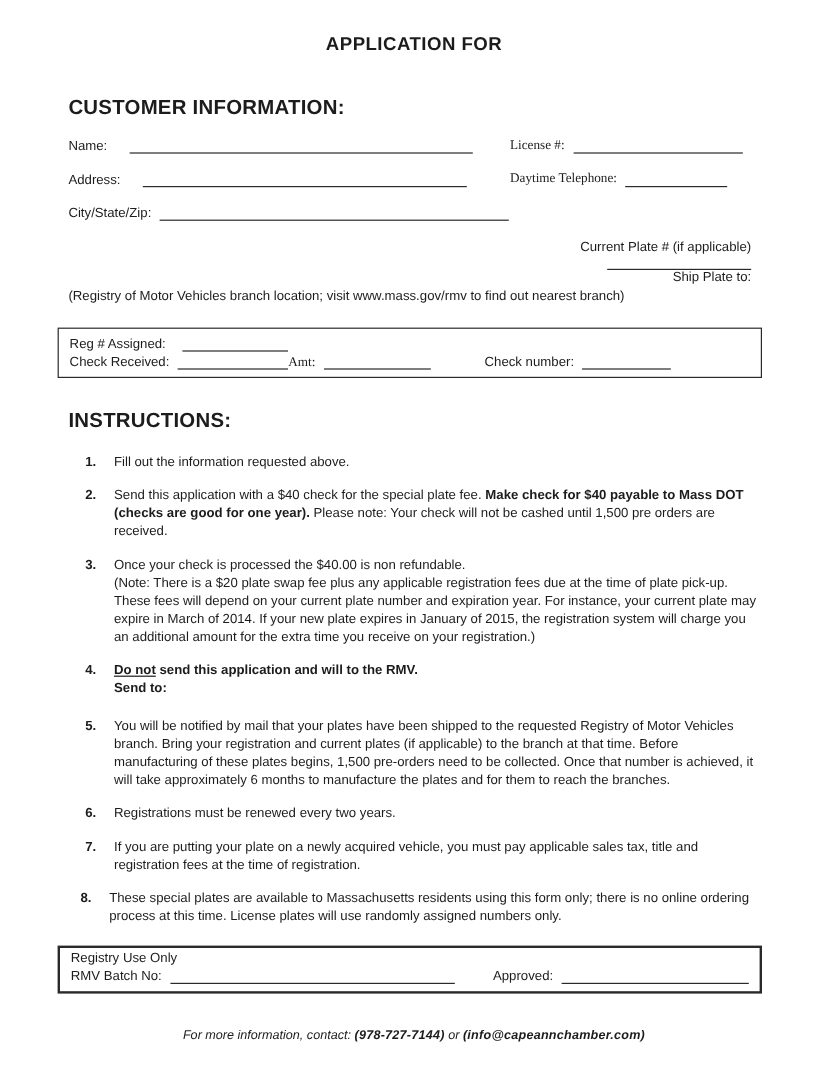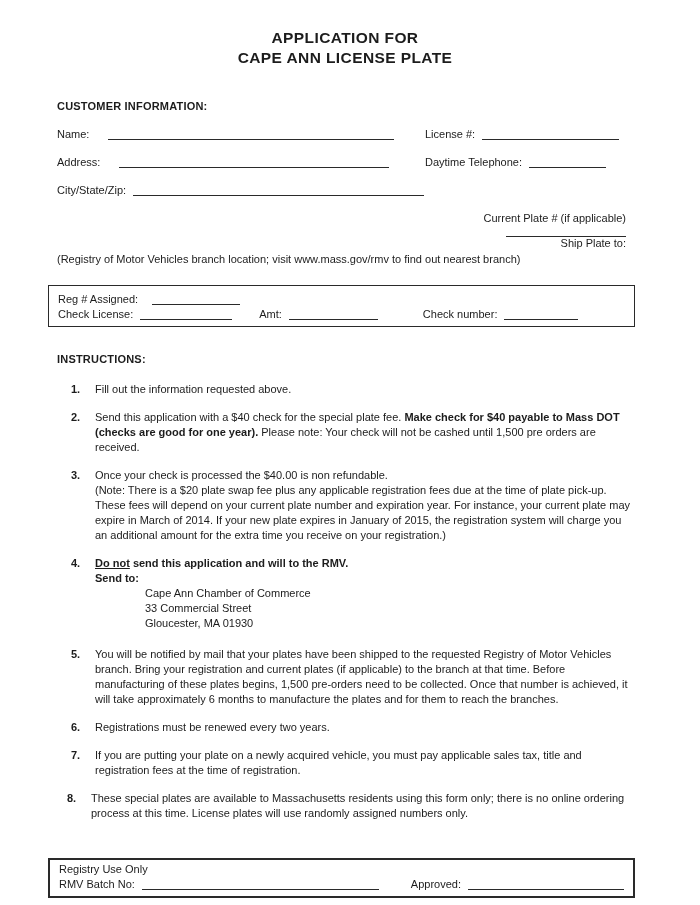--- a/index.html
+++ b/index.html
@@ -2,55 +2,54 @@
 <html><head>
 <meta charset="utf-8">
 <style>
   * { margin:0; padding:0; box-sizing:border-box; }
   html,body { background:#ffffff; }
   body { width:700px; height:905px; font-family:"Liberation Sans","DejaVu Sans",sans-serif; color:#1c1c1c; }
   .page { width:688px; height:905px; padding:28px 55px 0 57px; position:relative; }
 
   .title { text-align:center; font-weight:bold; font-size:15.5px; line-height:20px; letter-spacing:.4px; }
 
-  .sec-head { font-weight:bold; font-size:11px; letter-spacing:.2px; margin-top:32px; }
+  .sec-head { font-weight:bold; font-size:17px; letter-spacing:.2px; margin-top:32px; }
 
   .frow { display:flex; align-items:flex-end; margin-top:15px; font-size:11px; }
   .fcol-l { display:flex; align-items:flex-end; width:368px;gap:12px; }
-  .fcol-r { display:flex; align-items:center; flex:1; }
+  .fcol-r { display:flex; align-items:flex-start; flex:1;font-family:Liberation Serif, serif; }
   .lbl { white-space:nowrap; padding-right:7px; }
   .uline { border-bottom:1px solid #2a2a2a; height:13px; display:inline-block; }
   .grow { flex:1; }
 
   .note-line { font-size:11px; margin-top:3px; }
 
   .office-box { border:1px solid #2a2a2a; margin-top:20px; margin-left:-9px; margin-right:-2px; padding:4px 9px 6px 9px; font-size:11px; }
   .obrow { display:flex; align-items:flex-end; margin-top:2px; }
 
   .instructions { margin-top:26px; }
   .li { display:flex; font-size:11px; line-height:15px; margin-top:13px; padding-left:14px; }
   .num { font-weight:bold; width:24px; flex:none; }
   .itxt { flex:1; padding-right:2px; }
   .b { font-weight:bold; }
   .bu { font-weight:bold; text-decoration:underline; }
   .addr { padding-left:50px; }
 
-  .registry-box { border:2px solid #2a2a2a; margin-top:37px; margin-left:-9px; margin-right:-2px; padding:3px 9px 6px 9px; font-size:11px; }
+  .registry-box { border:2px solid #2a2a2a; margin-top:16px; margin-left:-9px; margin-right:-2px; padding:3px 9px 6px 9px; font-size:11px; }
 
   .contact { text-align:center; font-style:italic; font-size:10.5px; margin-top:29px; }
   .contact .b { letter-spacing:.2px; }
 </style>
 </head>
 <body>
 
 <div class="page">
 
   <div class="title">
     <div>APPLICATION FOR</div>
-    <div>CAPE ANN LICENSE PLATE</div>
   </div>
 
   <div class="sec-head">CUSTOMER INFORMATION:</div>
 
   <div class="frow">
     <div class="fcol-l">
       <span class="lbl">Name:</span>
       <span class="uline grow" style="margin-right:31px;"></span>
     </div>
     <div class="fcol-r">
@@ -82,23 +81,23 @@
     <span class="uline grow" style="margin-right:8px;"></span>
   </div>
   <div class="note-line">(Registry of Motor Vehicles branch location; visit www.mass.gov/rmv to find out nearest branch)</div>
 
   <div class="office-box">
     <div class="obrow">
       <span class="lbl" style="padding-right:14px;">Reg # Assigned:</span>
       <span class="uline" style="width:88px;"></span>
     </div>
     <div class="obrow">
-      <span class="lbl">Check License:</span>
+      <span class="lbl">Check Received:</span>
       <span class="uline" style="width:92px;"></span>
-      <span class="lbl" style="margin-left:27px;">Amt:</span>
+      <span class="lbl" style="font-family:Liberation Serif, serif;">Amt:</span>
       <span class="uline" style="width:89px;"></span>
       <span class="lbl" style="margin-left:45px;">Check number:</span>
       <span class="uline" style="width:74px;"></span>
     </div>
   </div>
 
   <div class="sec-head instructions">INSTRUCTIONS:</div>
 
   <div class="li" style="margin-top:17px;">
     <span class="num">1.</span>
@@ -116,25 +115,20 @@
       <div>Once your check is processed the $40.00 is non refundable.</div>
       <div>(Note: There is a $20 plate swap fee plus any applicable registration fees due at the time of plate pick-up. These fees will depend on your current plate number and expiration year. For instance, your current plate may expire in March of 2014.  If your new plate expires in January of 2015, the registration system will charge you an additional amount for the extra time you receive on your registration.)</div>
     </span>
   </div>
 
   <div class="li">
     <span class="num">4.</span>
     <span class="itxt">
       <div><span class="bu">Do not</span><span class="b"> send this application and will to the RMV.</span></div>
       <div class="b">Send to:</div>
-      <div class="addr">
-        <div>Cape Ann Chamber of Commerce</div>
-        <div>33 Commercial Street</div>
-        <div>Gloucester, MA 01930</div>
-      </div>
     </span>
   </div>
 
   <div class="li" style="margin-top:16px;">
     <span class="num">5.</span>
     <span class="itxt">You will be notified by mail that your plates have been shipped to the requested Registry of Motor Vehicles branch. Bring your registration and current plates (if applicable) to the branch at that time. Before manufacturing of these plates begins, 1,500 pre-orders need to be collected. Once that number is achieved, it will take approximately 6 months to manufacture the plates and for them to reach the branches.</span>
   </div>
 
   <div class="li">
     <span class="num">6.</span>

